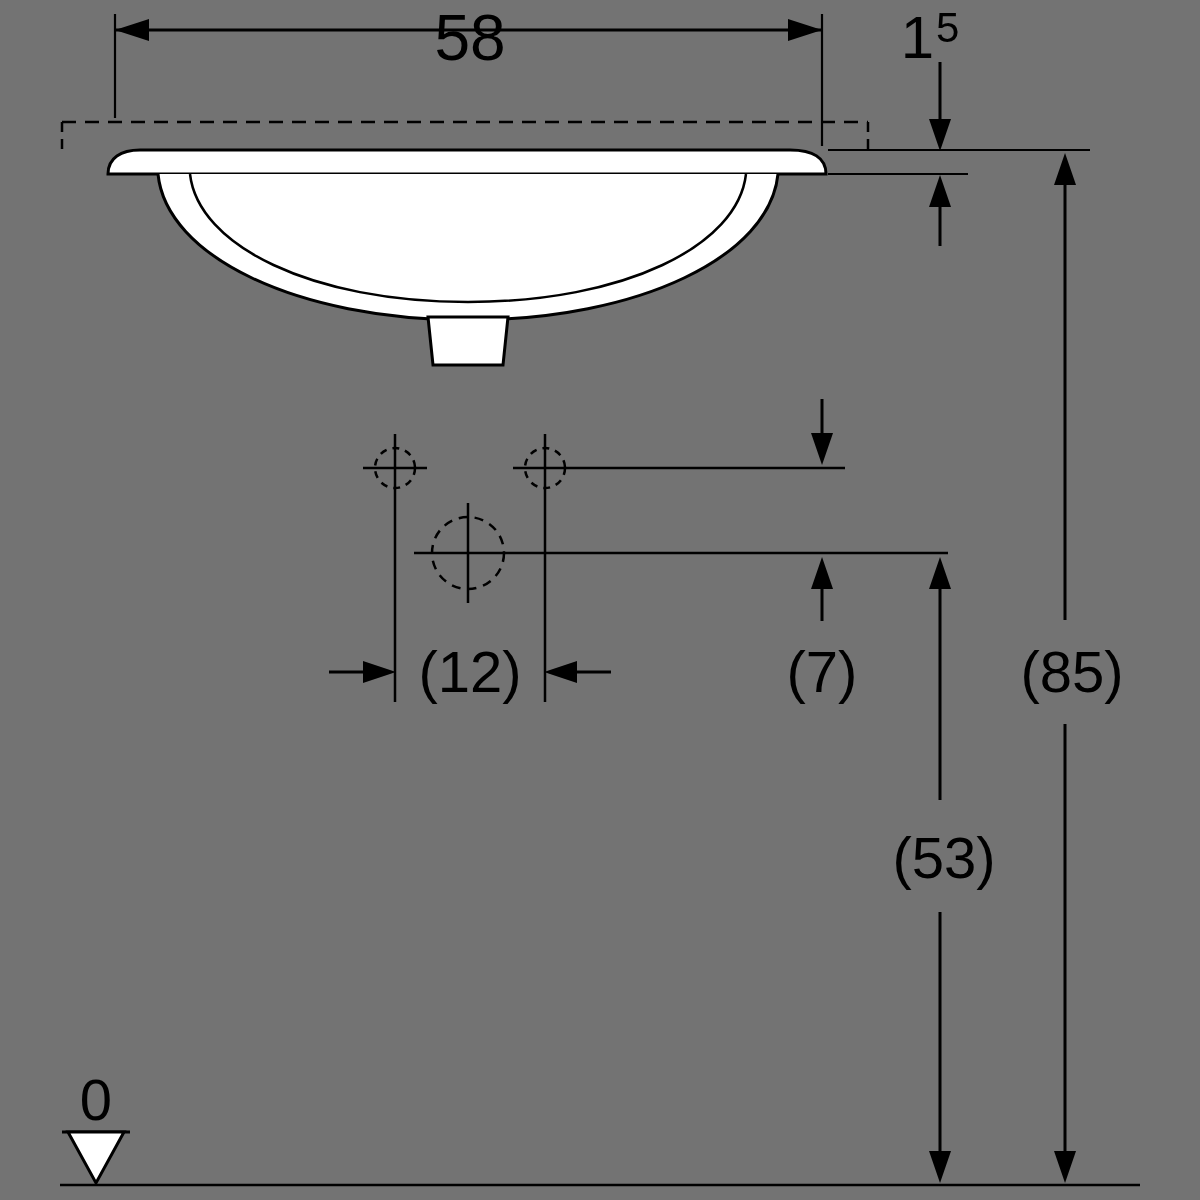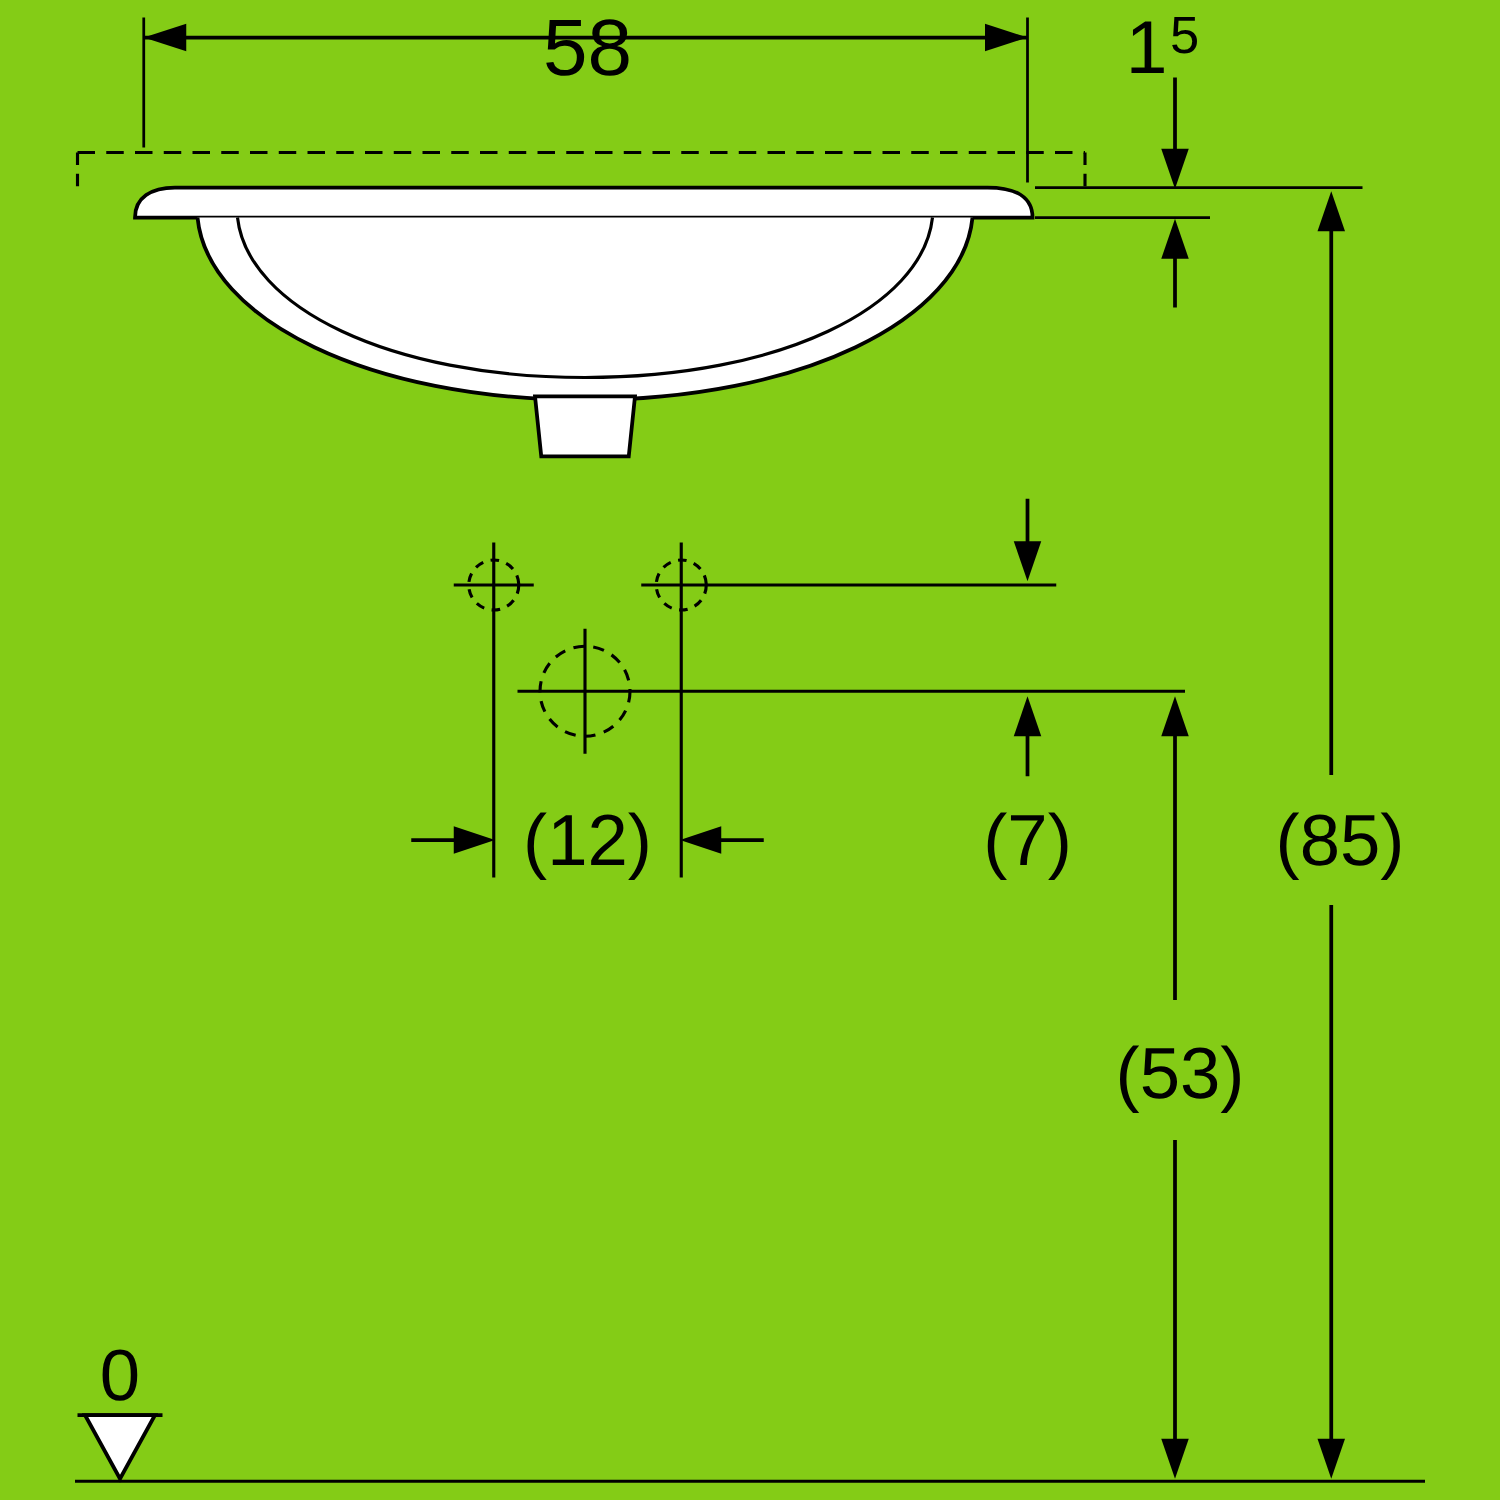--- a/index.html
+++ b/index.html
@@ -4,21 +4,21 @@
 <style>
   html, body {
     margin: 0;
     padding: 0;
     background: #ffffff;
   }
   .canvas {
     position: relative;
     width: 1200px;
     height: 1200px;
-    background: #84cc16;
+    background: #737373;
     font-family: "Liberation Sans", sans-serif;
   }
   svg { display: block; }
   text {
     font-family: "Liberation Sans", sans-serif;
     fill: #000000;
   }
   .dim-label { font-size: 58px; }
   .dim-label-big { font-size: 64px; }
 </style>

